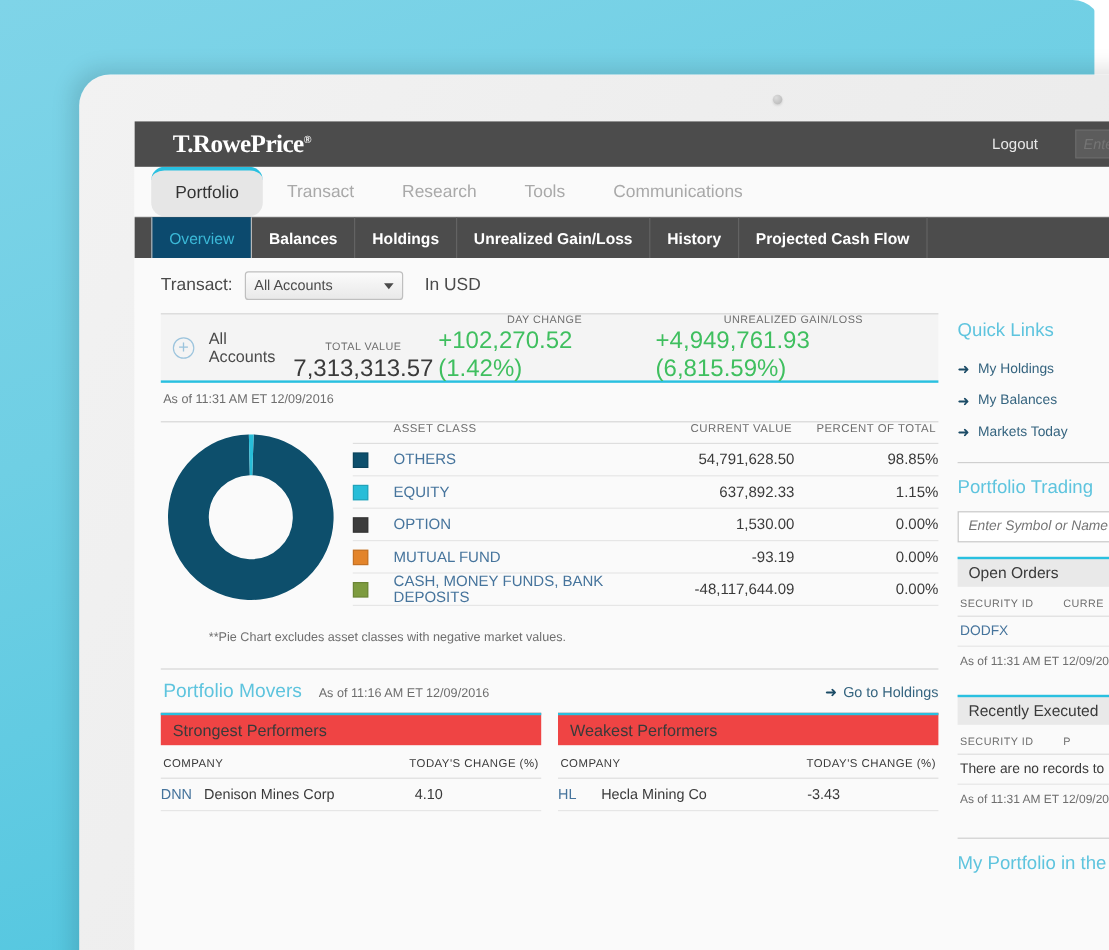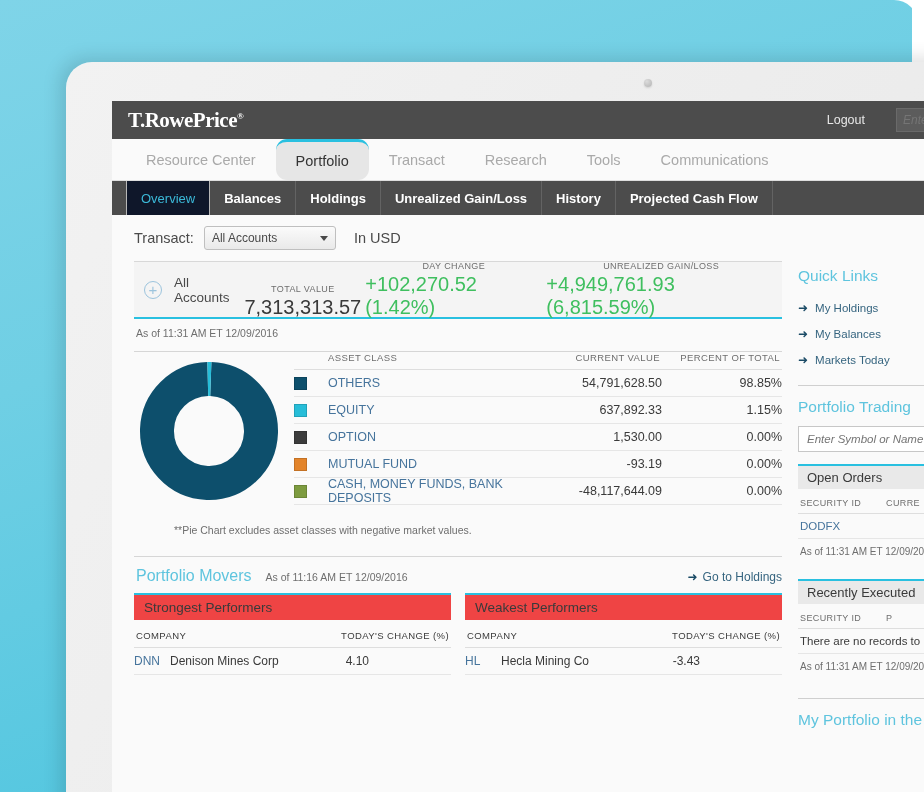--- a/index.html
+++ b/index.html
@@ -54,21 +54,21 @@
 
   
   .brandbar {
     height: 38px;
     background: #4c4c4c;
     position: relative;
     display: flex;
     align-items: center;
   }
   .brand-logo {
-    margin-left: 16px;
+    margin-left: 32px;
     color: #ffffff;
     font-family: "Liberation Serif", serif;
     font-weight: bold;
     font-size: 21px;
     letter-spacing: -0.5px;
     position: relative;
   }
   .brand-logo sup { font-size: 9px; vertical-align: super; }
   .brand-right {
     position: absolute;
@@ -129,21 +129,21 @@
     padding: 0 14px;
     display: flex; align-items: center;
     font-size: 13px;
     color: #ffffff;
     font-weight: bold;
     border-right: 1px solid #636363;
     cursor: pointer;
     white-space: nowrap;
   }
   .subnav-item.active {
-    background: #0f172a;
+    background: #0c4a6e;
     color: #3bb9d8;
     font-weight: normal;
     border-left: 1px solid #b8b8b8;
     border-right: 1px solid #b8b8b8;
   }
 
   
   .viewing-row {
     height: 46px;
     display: flex; align-items: center;
@@ -331,21 +331,20 @@
 
   <div class="brandbar">
     <div class="brand-logo"><span>T.RowePrice</span><sup>®</sup></div>
     <div class="brand-right">
       <span class="logout-link">Logout</span>
       <input class="brand-search" placeholder="Enter Symbol or Name" style="">
     </div>
   </div>
 
   <div class="topnav">
-    <div class="topnav-item">Resource Center</div>
     <div class="topnav-item active">Portfolio</div>
     <div class="topnav-item">Transact</div>
     <div class="topnav-item">Research</div>
     <div class="topnav-item">Tools</div>
     <div class="topnav-item">Communications</div>
   </div>
 
   <div class="subnav">
     <div class="subnav-item active">Overview</div>
     <div class="subnav-item">Balances</div>

